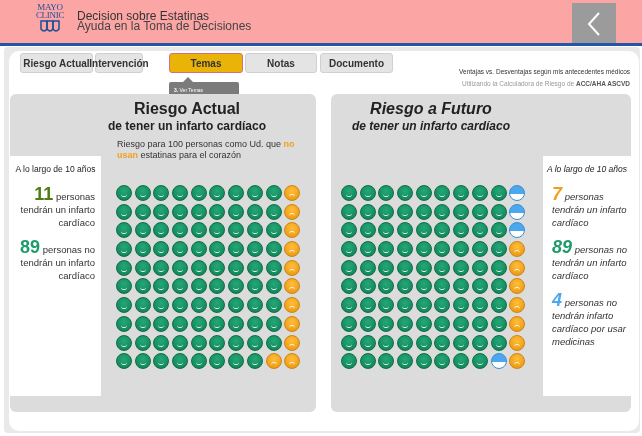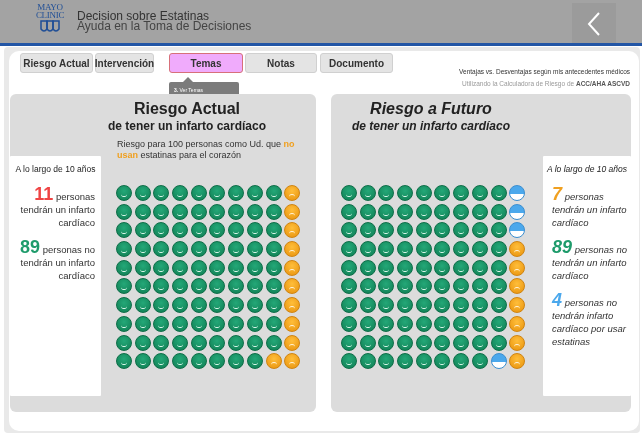--- a/index.html
+++ b/index.html
@@ -1,28 +1,28 @@
 <!DOCTYPE html>
 <html><head>
 <meta charset="utf-8">
 <style>
   html, body { margin:0; padding:0; }
   body { width:642px; height:436px; background:#ffffff; font-family:"Liberation Sans", sans-serif; position:relative; overflow:hidden; }
-  .header { position:absolute; left:0; top:0; width:642px; height:44px; background:#a3a3a3; }
+  .header { position:absolute; left:0; top:0; width:642px; height:44px; background:#fca5a5; }
   .logo { position:absolute; left:34px; top:3px; width:32px; height:38px; color:#1f4e96; text-align:center; }
   .logo .t1 { font-family:"Liberation Serif", serif; font-size:9px; line-height:8px; letter-spacing:-0.3px; }
   .logo svg { display:block; margin:1px auto 0; }
   .app-title { position:absolute; left:77px; top:9px; font-size:12px; font-weight:normal; color:#333;text-align:center; }
   .app-sub { position:absolute; left:77px; top:19px; font-size:12px; color:#444; }
   .back-btn { position:absolute; left:572px; top:3px; width:44px; height:41px; background:#9b9b9b; display:flex; align-items:center; justify-content:center; }
   .blue-bar { position:absolute; left:0; top:43px; width:642px; height:3px; background:#2356a6; }
   .frame { position:absolute; left:4px; top:47px; width:636px; height:386px; background:#e9e9e9; border-radius:4px; }
   .inner { position:absolute; left:9px; top:51px; width:630px; height:380px; background:#fff; border-radius:10px; }
   .tab { position:absolute; top:53px; height:20px; background:#e4e4e4; border:1px solid #d0d0d0; border-radius:3px; font-size:10px; font-weight:bold; color:#333; display:flex; align-items:center; justify-content:center; box-sizing:border-box; }
-  .tab.active { border:1.5px solid #d7707a; background:#f0abfc; }
+  .tab.active { border:1.5px solid #d7707a; background:#eab308; }
   .tooltip { position:absolute; left:169px; top:82px; width:70px; height:17px; background:#7b7b7b; border-radius:2px; color:#fff; font-size:5px; line-height:17px; padding-left:5px; box-sizing:border-box; }
   .tooltip::before { content:""; position:absolute; left:14px; top:-5px; border-left:5px solid transparent; border-right:5px solid transparent; border-bottom:5px solid #7b7b7b; }
   .tooltip b { font-weight:bold; }
   .hdr-right { position:absolute; right:12px; top:66px; text-align:right; font-size:6.5px; color:#333; line-height:12px; }
   .hdr-right .sub { color:#999; }
   .hdr-right .sub b { color:#555; }
   .panel { position:absolute; top:94px; height:318px; background:#dcdcdc; border-radius:6px; }
   .p-title { position:absolute; width:100%; text-align:center; font-weight:bold; color:#222; }
   .p-title.main { font-size:16px; top:6px; }
   .p-title.sub { font-size:12px; top:25px; }
@@ -60,40 +60,40 @@
       <polyline points="13,2 3,13 13,24" fill="none" stroke="#fff" stroke-width="2"></polyline>
     </svg>
   </div>
 </div>
 <div class="blue-bar"></div>
 
 <div class="frame"></div>
 <div class="inner"></div>
 
 <div class="tab" style="left:20px;width:73px;">Riesgo Actual</div>
-<div class="tab" style="left:95px;width:59px;">Intervención</div>
+<div class="tab" style="left:95px;width:48px;">Intervención</div>
 <div class="tab active" style="left:169px;width:74px;">Temas</div>
 <div class="tab" style="left:245px;width:72px;">Notas</div>
 <div class="tab" style="left:320px;width:73px;">Documento</div>
 
 <div class="tooltip"><b>3.</b> <span>Ver Temas</span></div>
 
 <div class="hdr-right">
   <div>Ventajas vs. Desventajas según mis antecedentes médicos</div>
   <div class="sub"><span>Utilizando la Calculadora de Riesgo de </span><b>ACC/AHA ASCVD</b></div>
 </div>
 
 <div class="panel" style="left:10px;width:306px;">
   <div class="p-title main" style="left:48px;width:258px;">Riesgo Actual</div>
   <div class="p-title sub" style="left:48px;width:258px;">de tener un infarto cardíaco</div>
   <div class="p-desc" style="left:107px;top:45px;width:196px;"><span>Riesgo para 100 personas como Ud. que </span><span class="hl-orange">no usan</span><span> estatinas para el corazón</span></div>
   <div class="side" style="left:0;top:62px;width:91px;height:240px;">
     <div class="period">A lo largo de 10 años</div>
     <div class="stat" style="text-align:right;padding:14px 6px 0 0;">
-      <span class="num" style="color:#ef4444;">11</span>
+      <span class="num" style="color:#4d7c0f;">11</span>
       <span>personas tendrán un infarto cardíaco</span>
     </div>
     <div class="stat" style="text-align:right;padding:12px 6px 0 0;">
       <span class="num" style="color:#1e9b6b;">89</span>
       <span>personas no tendrán un infarto cardíaco</span>
     </div>
   </div>
   <div class="grid" id="grid-left" style="left:106px;top:91px;">
       <div class="face green"></div>
       <div class="face green"></div>
@@ -206,21 +206,21 @@
     <div class="stat" style="padding:14px 0 0 9px;">
       <span class="num" style="color:#f0a020;">7</span>
       <span>personas tendrán un infarto cardíaco</span>
     </div>
     <div class="stat" style="padding:12px 0 0 9px;">
       <span class="num" style="color:#1e9b6b;">89</span>
       <span>personas no tendrán un infarto cardíaco</span>
     </div>
     <div class="stat" style="padding:12px 0 0 9px;">
       <span class="num" style="color:#4ba8ec;">4</span>
-      <span>personas no tendrán infarto cardíaco por usar estatinas</span>
+      <span>personas no tendrán infarto cardíaco por usar medicinas</span>
     </div>
   </div>
   <div class="grid" id="grid-right" style="left:10px;top:91px;">
       <div class="face green"></div>
       <div class="face green"></div>
       <div class="face green"></div>
       <div class="face green"></div>
       <div class="face green"></div>
       <div class="face green"></div>
       <div class="face green"></div>

